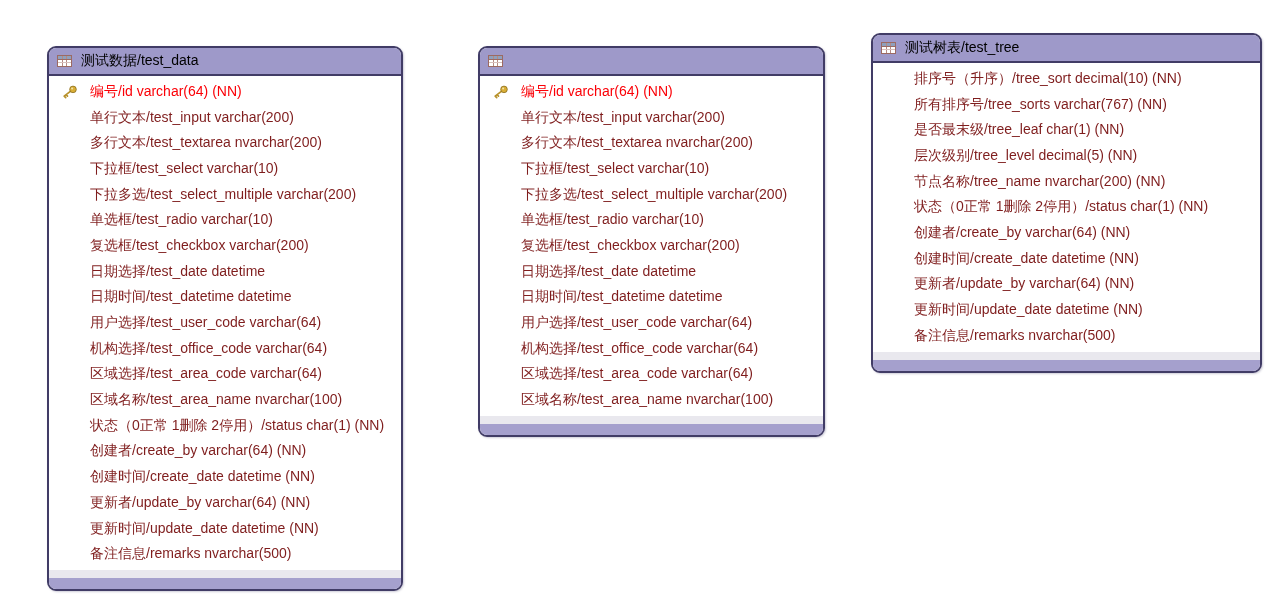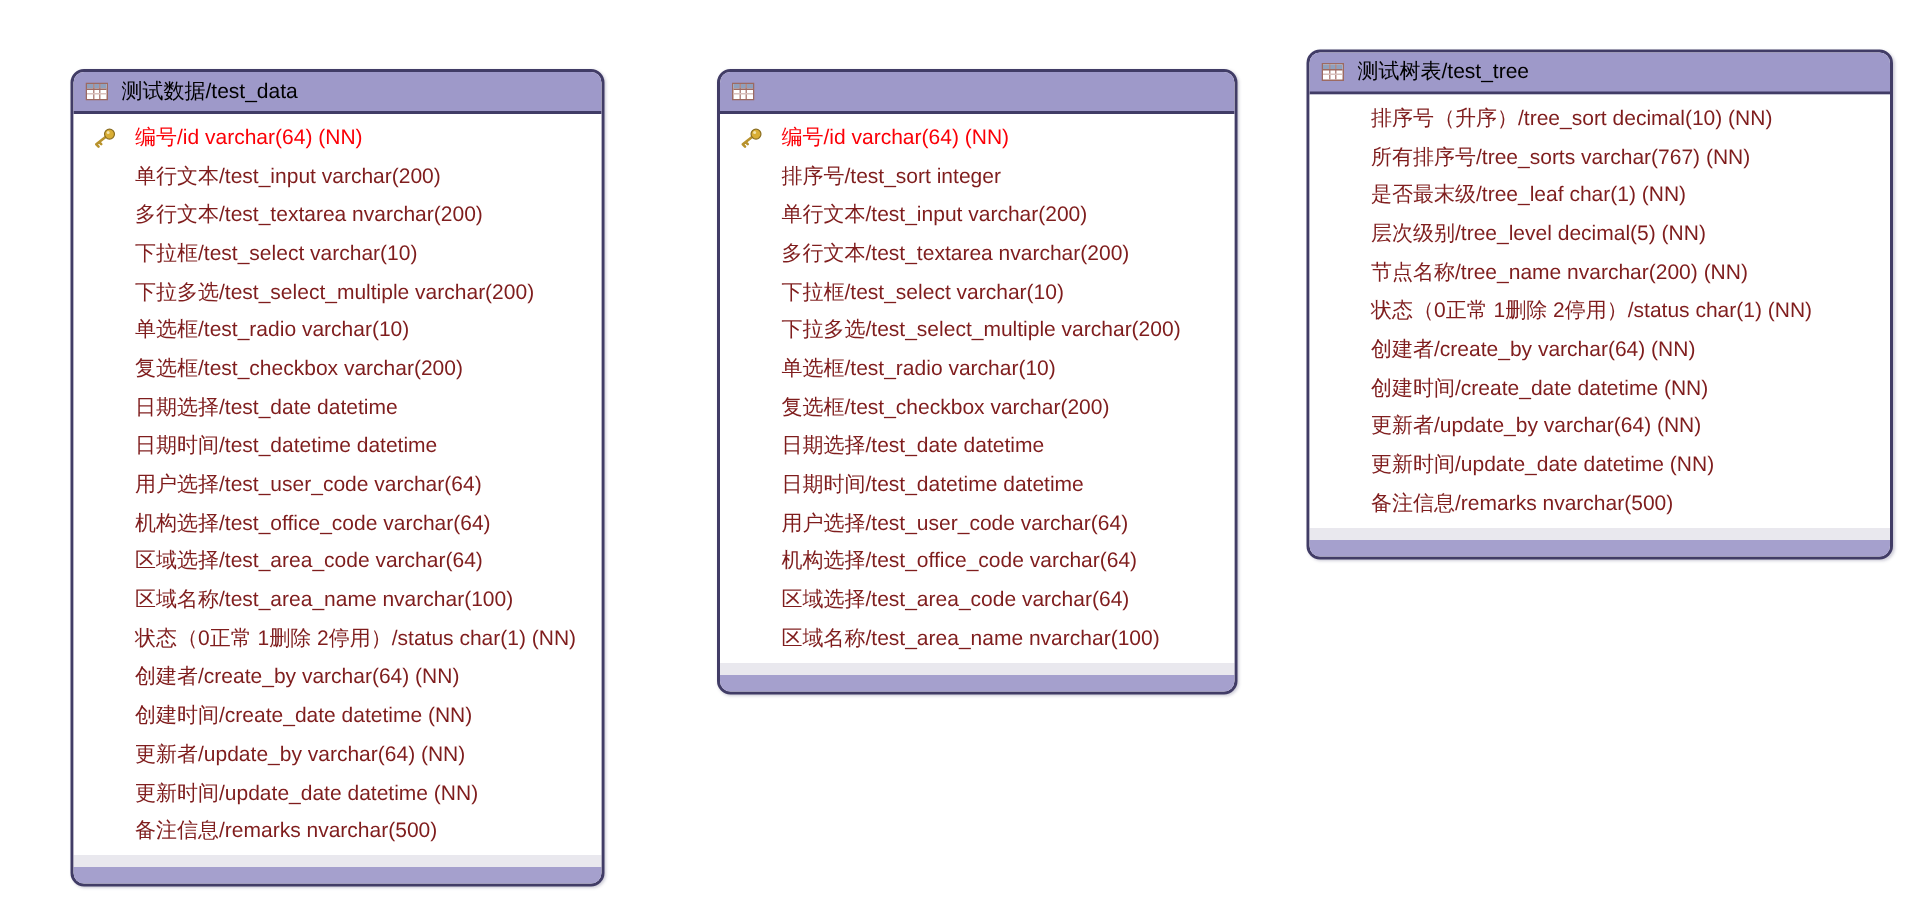--- a/index.html
+++ b/index.html
@@ -190,24 +190,20 @@
           <svg width="17" height="14" viewBox="0 0 17 14">
             <path d="M10 5.8 L3.2 11.2 M3.2 11.2 l1.5 1.5 M5.1 9.7 l1.4 1.4" stroke="#b8922c" stroke-width="1.7" fill="none" stroke-linecap="round"></path>
             <circle cx="12" cy="4.4" r="3.3" fill="#d9ae35" stroke="#8a6d1f" stroke-width="0.8"></circle>
             <circle cx="11.1" cy="3.4" r="1" fill="#f3e3ac"></circle>
           </svg>
         </span>
         <span class="label">编号/id varchar(64) (NN)</span>
       </div>
       <div class="row">
         <span class="gutter"></span>
-        <span class="label">排序号/test_sort integer</span>
-      </div>
-      <div class="row">
-        <span class="gutter"></span>
         <span class="label">单行文本/test_input varchar(200)</span>
       </div>
       <div class="row">
         <span class="gutter"></span>
         <span class="label">多行文本/test_textarea nvarchar(200)</span>
       </div>
       <div class="row">
         <span class="gutter"></span>
         <span class="label">下拉框/test_select varchar(10)</span>
       </div>

